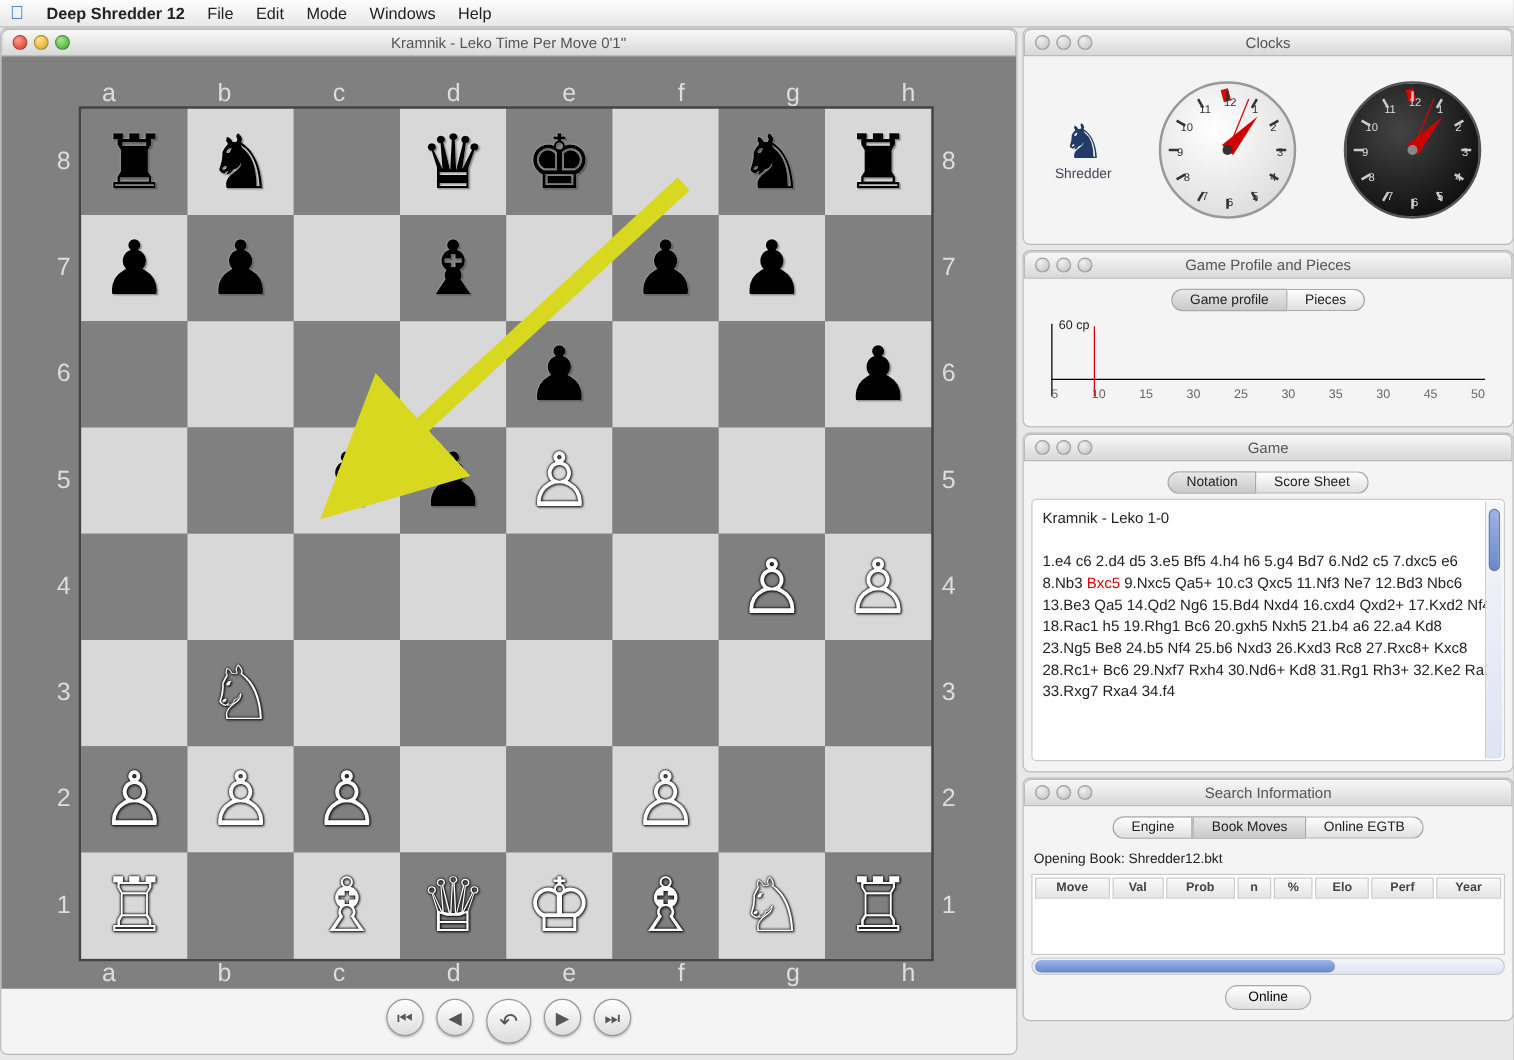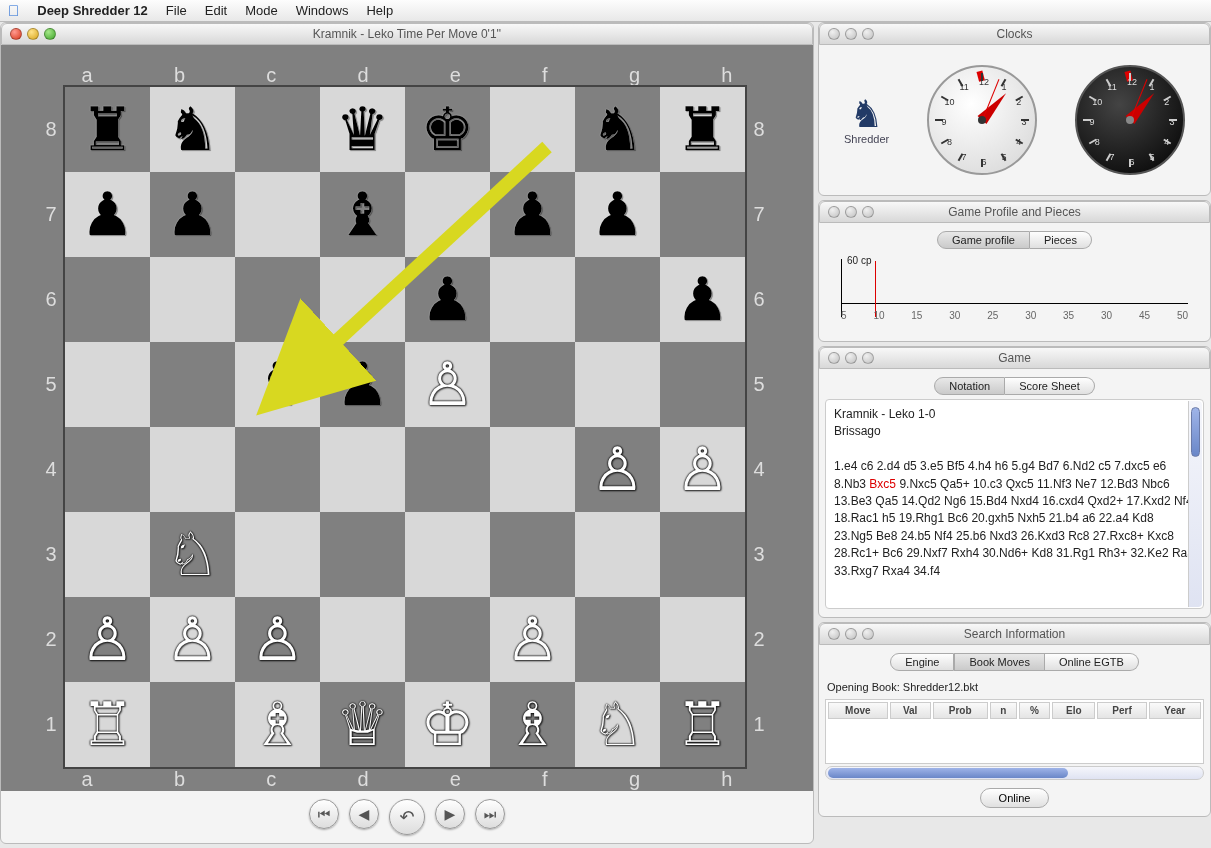--- a/index.html
+++ b/index.html
@@ -416,21 +416,20 @@
           </div>
         <div class="t-title">Game</div>
       </div>
       <div class="pane-body">
         <div class="tabs">
           <div class="tab active">Notation</div>
           <div class="tab">Score Sheet</div>
         </div>
         <div class="notation">
           <div>Kramnik - Leko 1-0</div>
-          <div>Brissago</div>
           <br>
           <span>1.e4 c6 2.d4 d5 3.e5 Bf5 4.h4 h6 5.g4 Bd7 6.Nd2 c5 7.dxc5 e6 8.Nb3 </span><span class="hl">Bxc5</span><span> 9.Nxc5 Qa5+ 10.c3 Qxc5 11.Nf3 Ne7 12.Bd3 Nbc6 13.Be3 Qa5 14.Qd2 Ng6 15.Bd4 Nxd4 16.cxd4 Qxd2+ 17.Kxd2 Nf4 18.Rac1 h5 19.Rhg1 Bc6 20.gxh5 Nxh5 21.b4 a6 22.a4 Kd8 23.Ng5 Be8 24.b5 Nf4 25.b6 Nxd3 26.Kxd3 Rc8 27.Rxc8+ Kxc8 28.Rc1+ Bc6 29.Nxf7 Rxh4 30.Nd6+ Kd8 31.Rg1 Rh3+ 32.Ke2 Ra3 33.Rxg7 Rxa4 34.f4</span>
           <div class="scroll-thumb">
               <div class="knob"></div>
             </div>
         </div>
       </div>
     </div>
 
     <div class="pane" id="pane-search">

